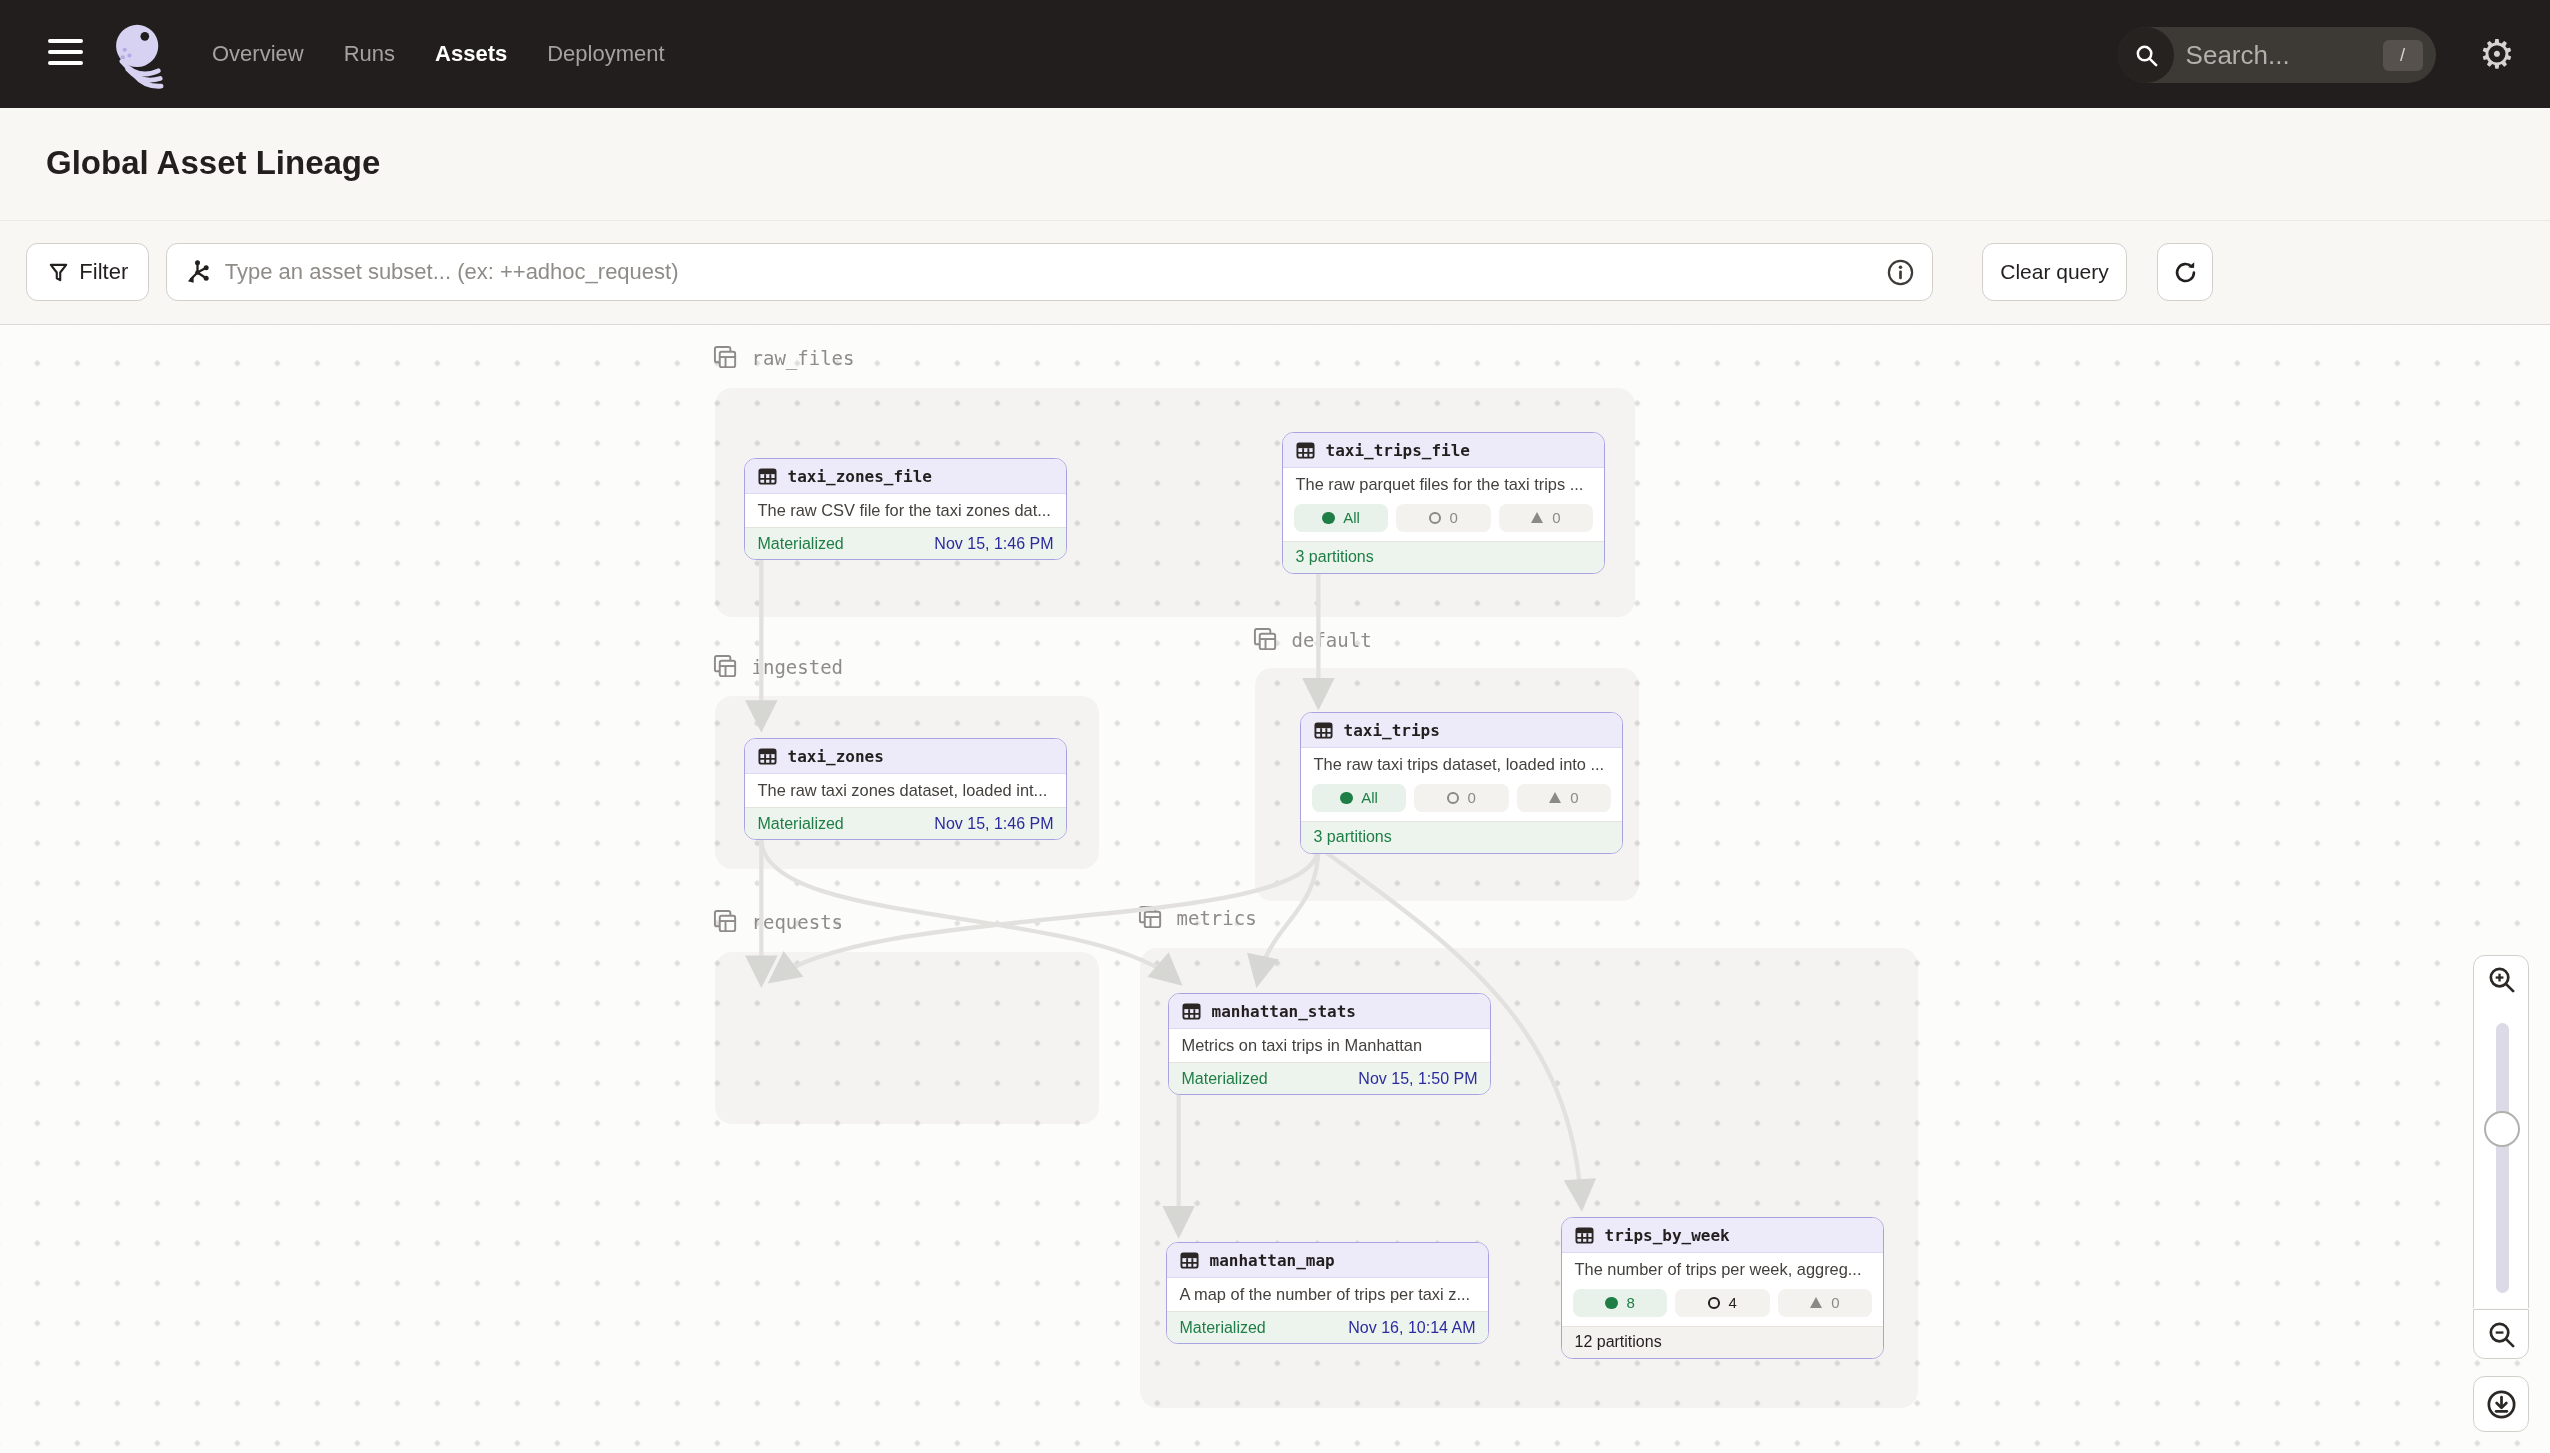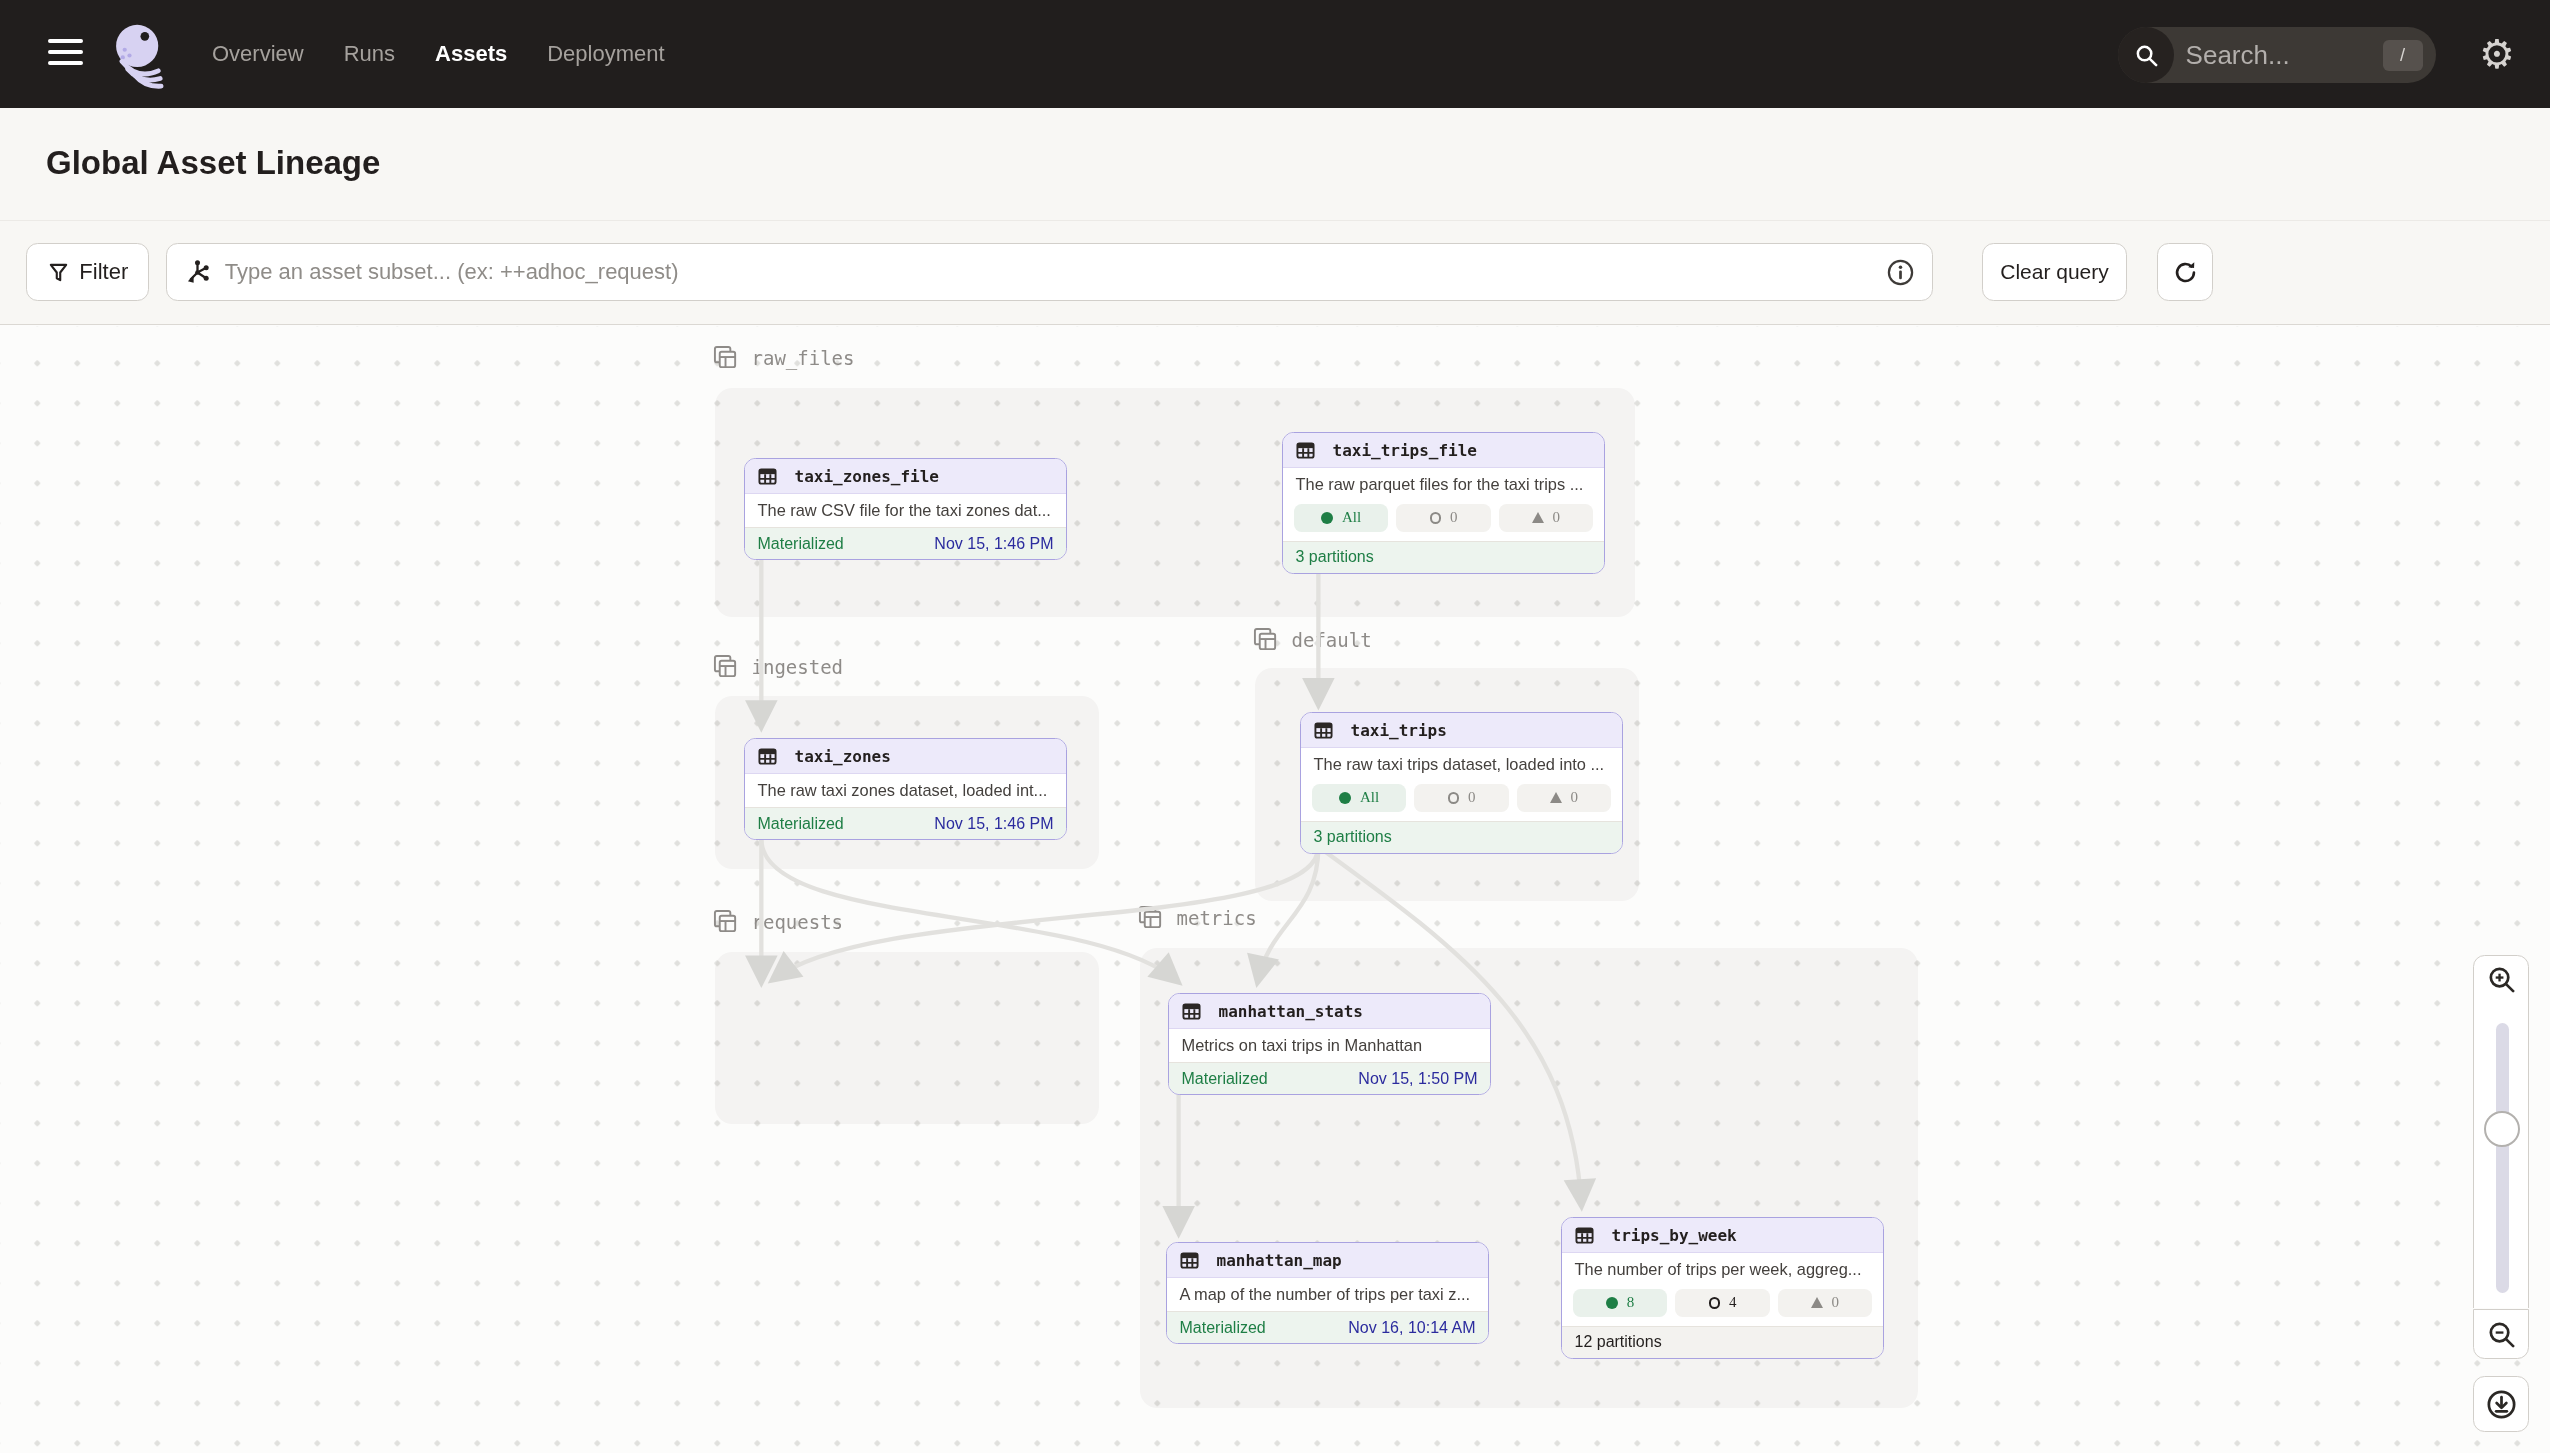--- a/index.html
+++ b/index.html
@@ -42,23 +42,23 @@
 
   
   .canvas { position:absolute; left:0; top:326px; width:2550px; height:1128px; background-color:#fcfcfb;
     background-image:radial-gradient(circle, #e0e0dd 2.5px, transparent 2.9px); background-size:40px 40px; background-position:17.3px 17.3px; }
   .group-rect { position:absolute; background:rgba(60,55,50,0.045); border-radius:17.3px; }
   .group-label { position:absolute; display:flex; align-items:center; gap:12.5px; font-family:"DejaVu Sans Mono", monospace; font-size:19px; color:#8e8b88; }
   svg.edges { position:absolute; left:0; top:0; width:2550px; height:1128px; }
 
   
   .node { position:absolute; width:323px; background:#fff; border:1.9px solid #a9a2e0; border-radius:11.6px; overflow:hidden; cursor:pointer; }
-  .node-header { height:35px; background:#edeafa; border-bottom:1px solid #ddd7f2; display:flex; align-items:center; gap:18px; padding:0 12.5px; font-family:"DejaVu Sans Mono", monospace; font-weight:bold; font-size:16px; color:#231f1e; }
+  .node-header { height:35px; background:#edeafa; border-bottom:1px solid #ddd7f2; display:flex; align-items:center; gap:11px; padding:0 12.5px; font-family:"DejaVu Sans Mono", monospace; font-weight:bold; font-size:16px; color:#231f1e; }
   .node-desc { height:33px; line-height:33px; padding:0 12.5px; font-size:16.4px; color:#44403d; white-space:nowrap; overflow:hidden; }
-  .badges { display:flex; gap:7.7px; padding:2.9px 10.6px 8.7px 10.6px;font-family:Liberation Serif, serif; }
+  .badges { display:flex; gap:7.7px; padding:2.9px 10.6px 8.7px 10.6px; }
   .badge { flex:1; height:28px; border-radius:7.7px; background:#f3f2ef; color:#8c8a86; display:flex; align-items:center; justify-content:center; gap:8.7px; font-size:15px; }
   .badge.green { background:#e9f1eb; color:#1e7e45; }
   .badge.dark { color:#231f1e; }
   .b-dot { width:12.5px; height:12.5px; border-radius:50%; background:#1e7e45; }
   .b-ring { width:11.6px; height:11.6px; border-radius:50%; border:2.4px solid currentColor; }
   .b-tri { width:0; height:0; border-left:6.7px solid transparent; border-right:6.7px solid transparent; border-bottom:11.6px solid #8c8a86; }
   .node-footer { height:32px; display:flex; align-items:center; justify-content:space-between; padding:0 12.5px; font-size:16px; border-top:1px solid #e6e3dd; }
   .f-green { background:#edf4ee; }
   .f-amber { background:#f9f3e5; color:#b2661b; }
   .f-gray  { background:#f3f2ef; color:#231f1e; }

